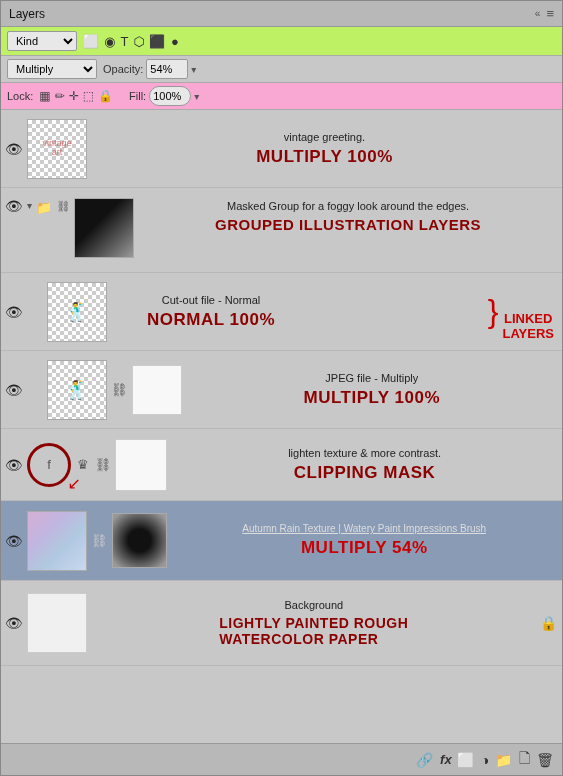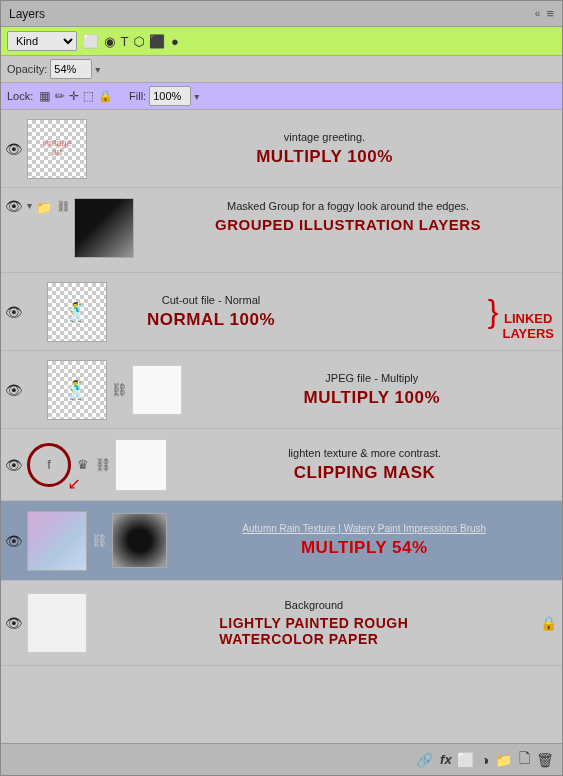--- a/index.html
+++ b/index.html
@@ -105,40 +105,40 @@
       font-size: 11px;
       padding: 1px 3px;
       border-radius: 2px;
     }
     .toolbar-row3 {
       display: flex;
       align-items: center;
       gap: 6px;
       padding: 3px 6px;
       border-bottom: 1px solid #aaa;
-      background: #c4b5fd;
+      background: #f9a8d4;
     }
     .lock-label { font-size: 11px; color: #333; }
     .lock-icons { display: flex; gap: 4px; align-items: center; }
     .lock-icon { font-size: 12px; color: #444; }
     .fill-control {
       display: flex;
       align-items: center;
       gap: 3px;
       margin-left: 10px;
     }
     .fill-label { font-size: 11px; color: #333; }
     .fill-input {
       width: 42px;
       height: 20px;
       background: #e8e8e8;
       border: 1px solid #999;
       font-size: 11px;
       padding: 1px 3px;
-      border-radius: 2px;
+      border-radius: 10px;
     }
     .layers-list {
       flex: 1;
       overflow-y: auto;
       background: #c8c8c8;
     }
     .layer-row {
       display: flex;
       align-items: center;
       padding: 2px 4px;
@@ -312,20 +312,26 @@
       <span class="toolbar-icon">⬜</span>
       <span class="toolbar-icon">◉</span>
       <span class="toolbar-icon">T</span>
       <span class="toolbar-icon">⬡</span>
       <span class="toolbar-icon">⬛</span>
       <span class="toolbar-icon">●</span>
     </div>
   </div>
 
   <div class="toolbar-row2">
+    <select class="blend-select">
+      <option>Normal</option>
+      <option selected="">Multiply</option>
+      <option>Screen</option>
+      <option>Overlay</option>
+    </select>
     <div class="opacity-control">
       <span class="opacity-label">Opacity:</span>
       <input class="opacity-input" type="text" value="54%" style="">
       <span style="font-size:10px;color:#555;">▾</span>
     </div>
   </div>
 
   <div class="toolbar-row3">
     <span class="lock-label">Lock:</span>
     <div class="lock-icons">

